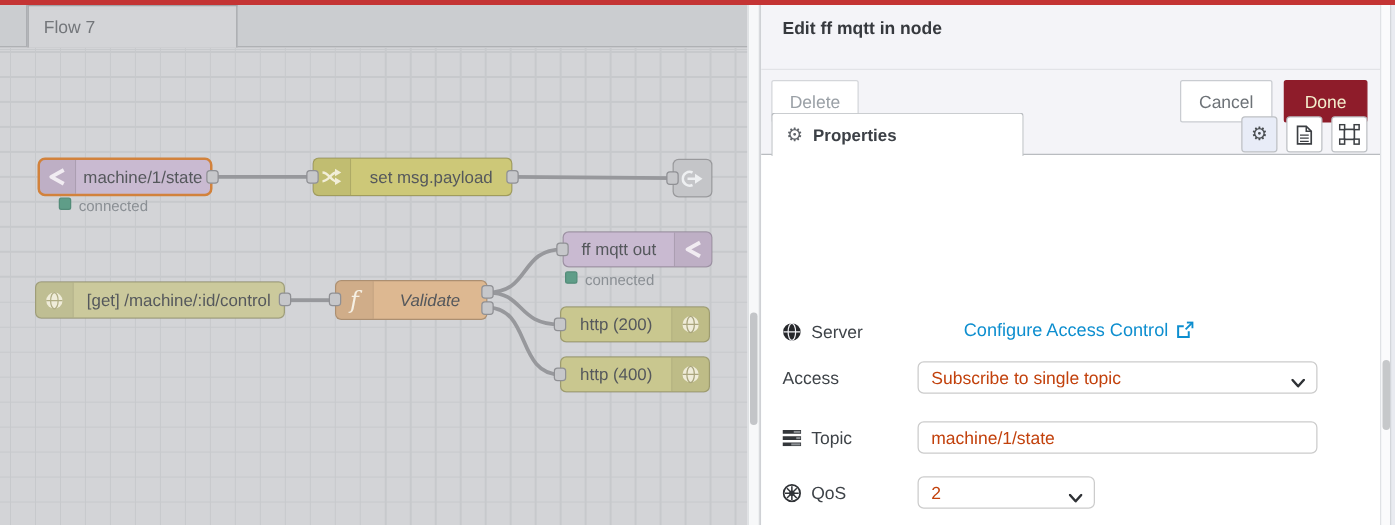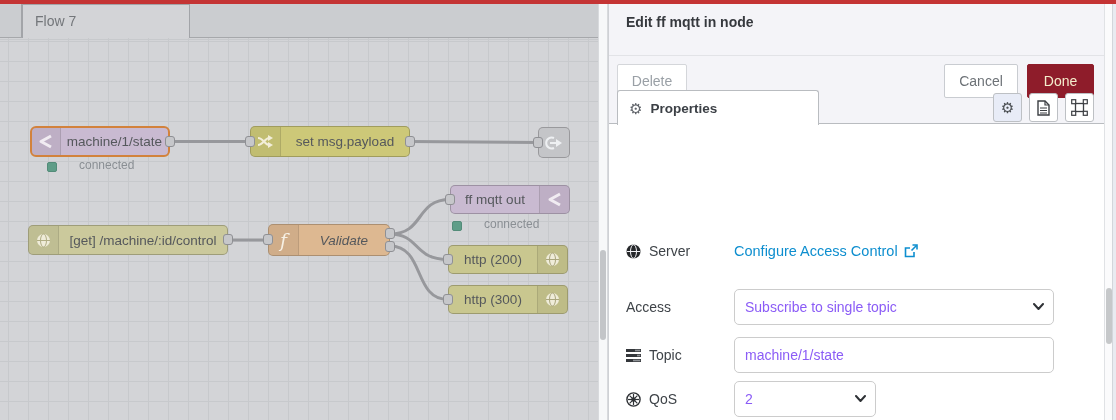--- a/index.html
+++ b/index.html
@@ -38,21 +38,21 @@
   .node-http-in  { left:28px;  top:187px; width:200px; height:30px; background:#cbc99c; }
   .node-func     { left:268px; top:186px; width:122px; height:32px; background:#ddb891; }
   .node-func .n-label { font-style:italic; }
   .node-mqtt-out { left:450px; top:147px; width:120px; height:29px; background:#c9bad1; }
   .node-http200  { left:448px; top:207px; width:120px; height:29px; background:#c9c78f; }
   .node-http400  { left:448px; top:247px; width:120px; height:29px; background:#c9c78f; }
 
   .port { position:absolute; width:10px; height:11px; background:#c6c7ca;
     border:1px solid #8f9094; border-radius:3px; }
 
-  .status { position:absolute; display:flex; align-items:flex-end; gap:22px;
+  .status { position:absolute; display:flex; align-items:flex-start; gap:6px;
     font-size:12px; color:#8a8f94; }
   .status-dot { width:10px; height:10px; border-radius:2px; background:#5f9d88; border:1px solid #538c79; }
 
   .fn-glyph { font-family:"DejaVu Serif", serif; font-style:italic; font-size:19px; color:#f6f0e4; line-height:1; }
 
   
   .ws-scroll { position:absolute; left:598px; top:4px; width:10px; height:416px; background:#f7f8f9;
     border-left:1px solid #d8dadd; border-right:1px solid #d8dadd; }
   .ws-thumb { position:absolute; left:1px; width:6px; top:246px; height:90px; background:#c3c5c8; border-radius:4px; }
 
@@ -76,30 +76,30 @@
     font-size:13.5px; font-weight:bold; color:#3c4046; }
   .gear-glyph { font-size:15px; color:#60646a; font-weight:normal; line-height:1; }
   .tab-tools { position:absolute; right:10px; top:89px; display:flex; gap:7px; z-index:3; }
   .tool-btn { width:29px; height:29px; background:#fff; border:1px solid #bdc0c4; border-radius:3px;
     display:flex; align-items:center; justify-content:center; }
   .tool-btn.active { background:#e8ecf7; }
 
   .form { position:absolute; left:0; top:120px; right:0; bottom:0; background:#fff; }
   .frow { position:absolute; left:17px; display:flex; align-items:center; }
   .flabel { width:108px; display:flex; align-items:center; gap:8px; font-size:14px; color:#3e4348; }
-  .ctrl { height:36px; border:1px solid #ccc; border-radius:5px; background:#fff;
-    display:flex; align-items:center; font-size:14px; color:#8b5cf6; }
+  .ctrl { height:26px; border:1px solid #ccc; border-radius:5px; background:#fff;
+    display:flex; align-items:center; font-size:14px; color:#c2410c; }
   .sel { position:relative; padding:0 26px 0 10px; }
   .sel-text { flex:1; white-space:nowrap; overflow:hidden; }
   .sel-chev { position:absolute; right:9px; top:13px; }
   input.ctrl { padding:0 10px; width:320px; }
   input.ctrl::placeholder { color:#c2c5c8; }
-  .link { font-size:14.5px; color:#0d8ecf; display:flex; align-items:center; gap:6px; cursor:pointer; }
-
-  .row-server { top:116px; height:22px; }
+  .link { font-size:14.5px; color:#0d8ecf; display:flex; gap:6px; cursor:pointer; }
+
+  .row-server { top:130px; height:22px;gap:37px; }
   .row-action { top:165px; }
   .row-topic  { top:213px; }
   .row-qos    { top:257px; }
 
   
   .panel-scroll { position:absolute; left:1104px; top:4px; width:8px; height:416px; background:#fbfbfc;
     border-left:1px solid #e0e2e5; }
   .panel-thumb { position:absolute; left:1px; width:6px; top:284px; height:56px; background:#c6c8ca; border-radius:3px; }
   .right-strip { position:absolute; left:1112px; top:4px; width:4px; height:416px; background:#e9ebf1;
     border-left:1px solid #d3d6db; }
@@ -206,21 +206,21 @@
         <svg width="15" height="15" viewBox="0 0 15 15">
           <circle cx="7.5" cy="7.5" r="6.5" fill="#efecd9"></circle>
           <line x1="1" y1="7.5" x2="14" y2="7.5" stroke="#aaa67e" stroke-width="1"></line>
           <ellipse cx="7.5" cy="7.5" rx="3" ry="6.5" fill="none" stroke="#aaa67e" stroke-width="1"></ellipse>
         </svg>
       </div>
     </div>
     <div class="port" style="left:443px; top:216px;"></div>
 
     <div class="node node-http400">
-      <div class="n-label">http (300)</div>
+      <div class="n-label">http (400)</div>
       <div class="n-icon icon-right">
         <svg width="15" height="15" viewBox="0 0 15 15">
           <circle cx="7.5" cy="7.5" r="6.5" fill="#efecd9"></circle>
           <line x1="1" y1="7.5" x2="14" y2="7.5" stroke="#aaa67e" stroke-width="1"></line>
           <ellipse cx="7.5" cy="7.5" rx="3" ry="6.5" fill="none" stroke="#aaa67e" stroke-width="1"></ellipse>
         </svg>
       </div>
     </div>
     <div class="port" style="left:443px; top:256px;"></div>
   </div>

